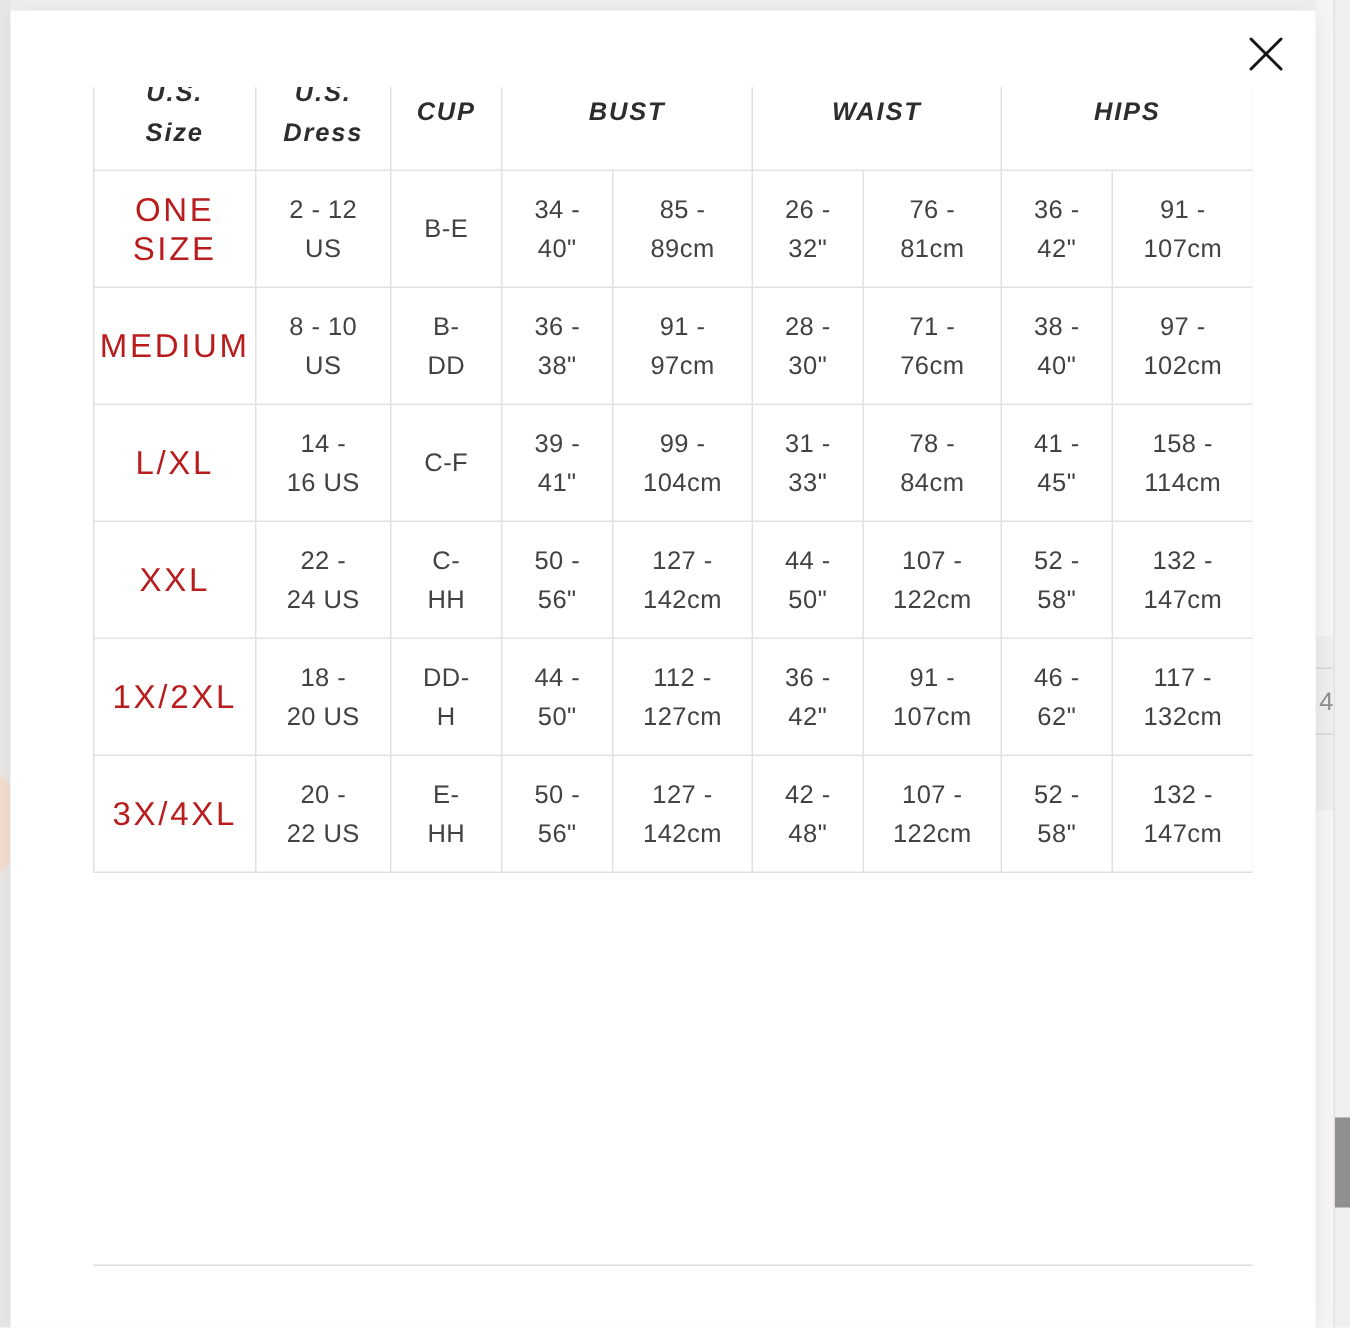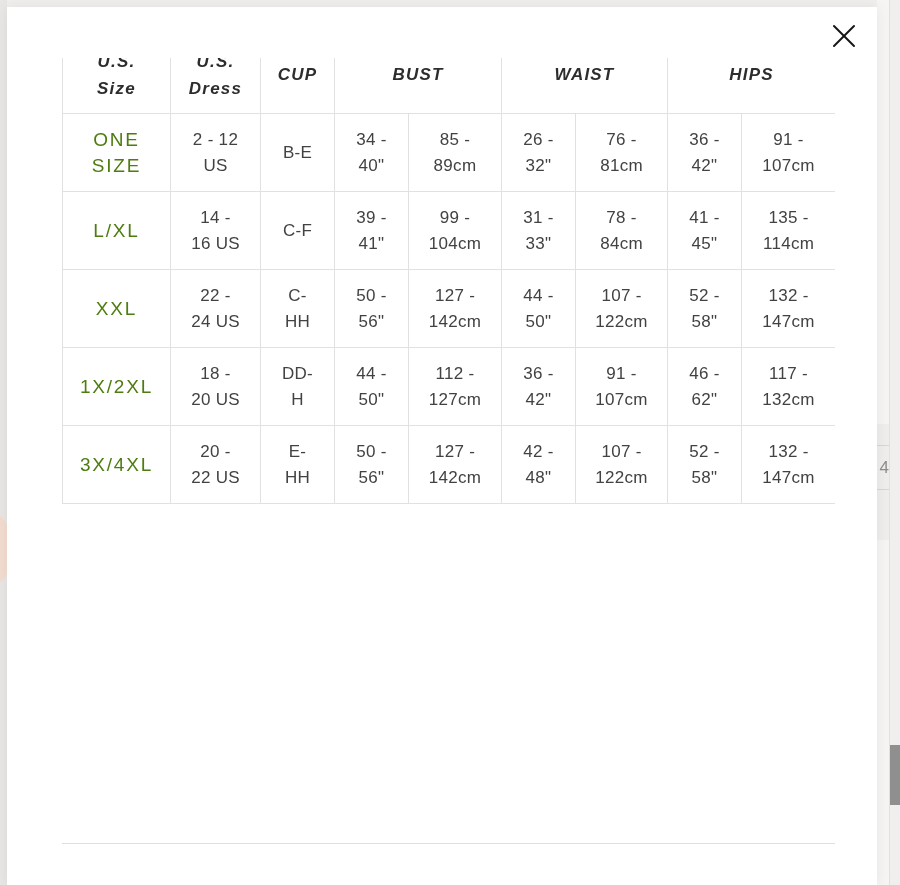--- a/index.html
+++ b/index.html
@@ -70,21 +70,21 @@
   .size-chart thead th{
     height:75px;
     font-style:italic;font-weight:bold;font-size:17px;
     letter-spacing:1.2px;color:#2d2d2d;line-height:27px;
   }
   .size-chart td{
     height:75px;font-size:17px;color:#424242;
     line-height:26px;letter-spacing:0.3px;
   }
   .size-chart td.col-size{
-    letter-spacing:1.8px;font-size:19px;color:#4d7c0f;
+    letter-spacing:1.8px;font-size:22px;color:#b91c1c;
   }
 </style>
 </head>
 <body>
 
 <div class="left-sliver">
   <div class="peach-circle"></div>
 </div>
 
 <div class="right-sliver">
@@ -146,35 +146,54 @@
           <td>26 -
 32"</td>
           <td>76 -
 81cm</td>
           <td>36 -
 42"</td>
           <td>91 -
 107cm</td>
         </tr>
         <tr>
+          <td class="col-size">MEDIUM</td>
+          <td>8 - 10
+US</td>
+          <td>B-
+DD</td>
+          <td>36 -
+38"</td>
+          <td>91 -
+97cm</td>
+          <td>28 -
+30"</td>
+          <td>71 -
+76cm</td>
+          <td>38 -
+40"</td>
+          <td>97 -
+102cm</td>
+        </tr>
+        <tr>
           <td class="col-size">L/XL</td>
           <td>14 -
 16 US</td>
           <td>C-F</td>
           <td>39 -
 41"</td>
           <td>99 -
 104cm</td>
           <td>31 -
 33"</td>
           <td>78 -
 84cm</td>
           <td>41 -
 45"</td>
-          <td>135 -
+          <td>158 -
 114cm</td>
         </tr>
         <tr>
           <td class="col-size">XXL</td>
           <td>22 -
 24 US</td>
           <td>C-
 HH</td>
           <td>50 -
 56"</td>

